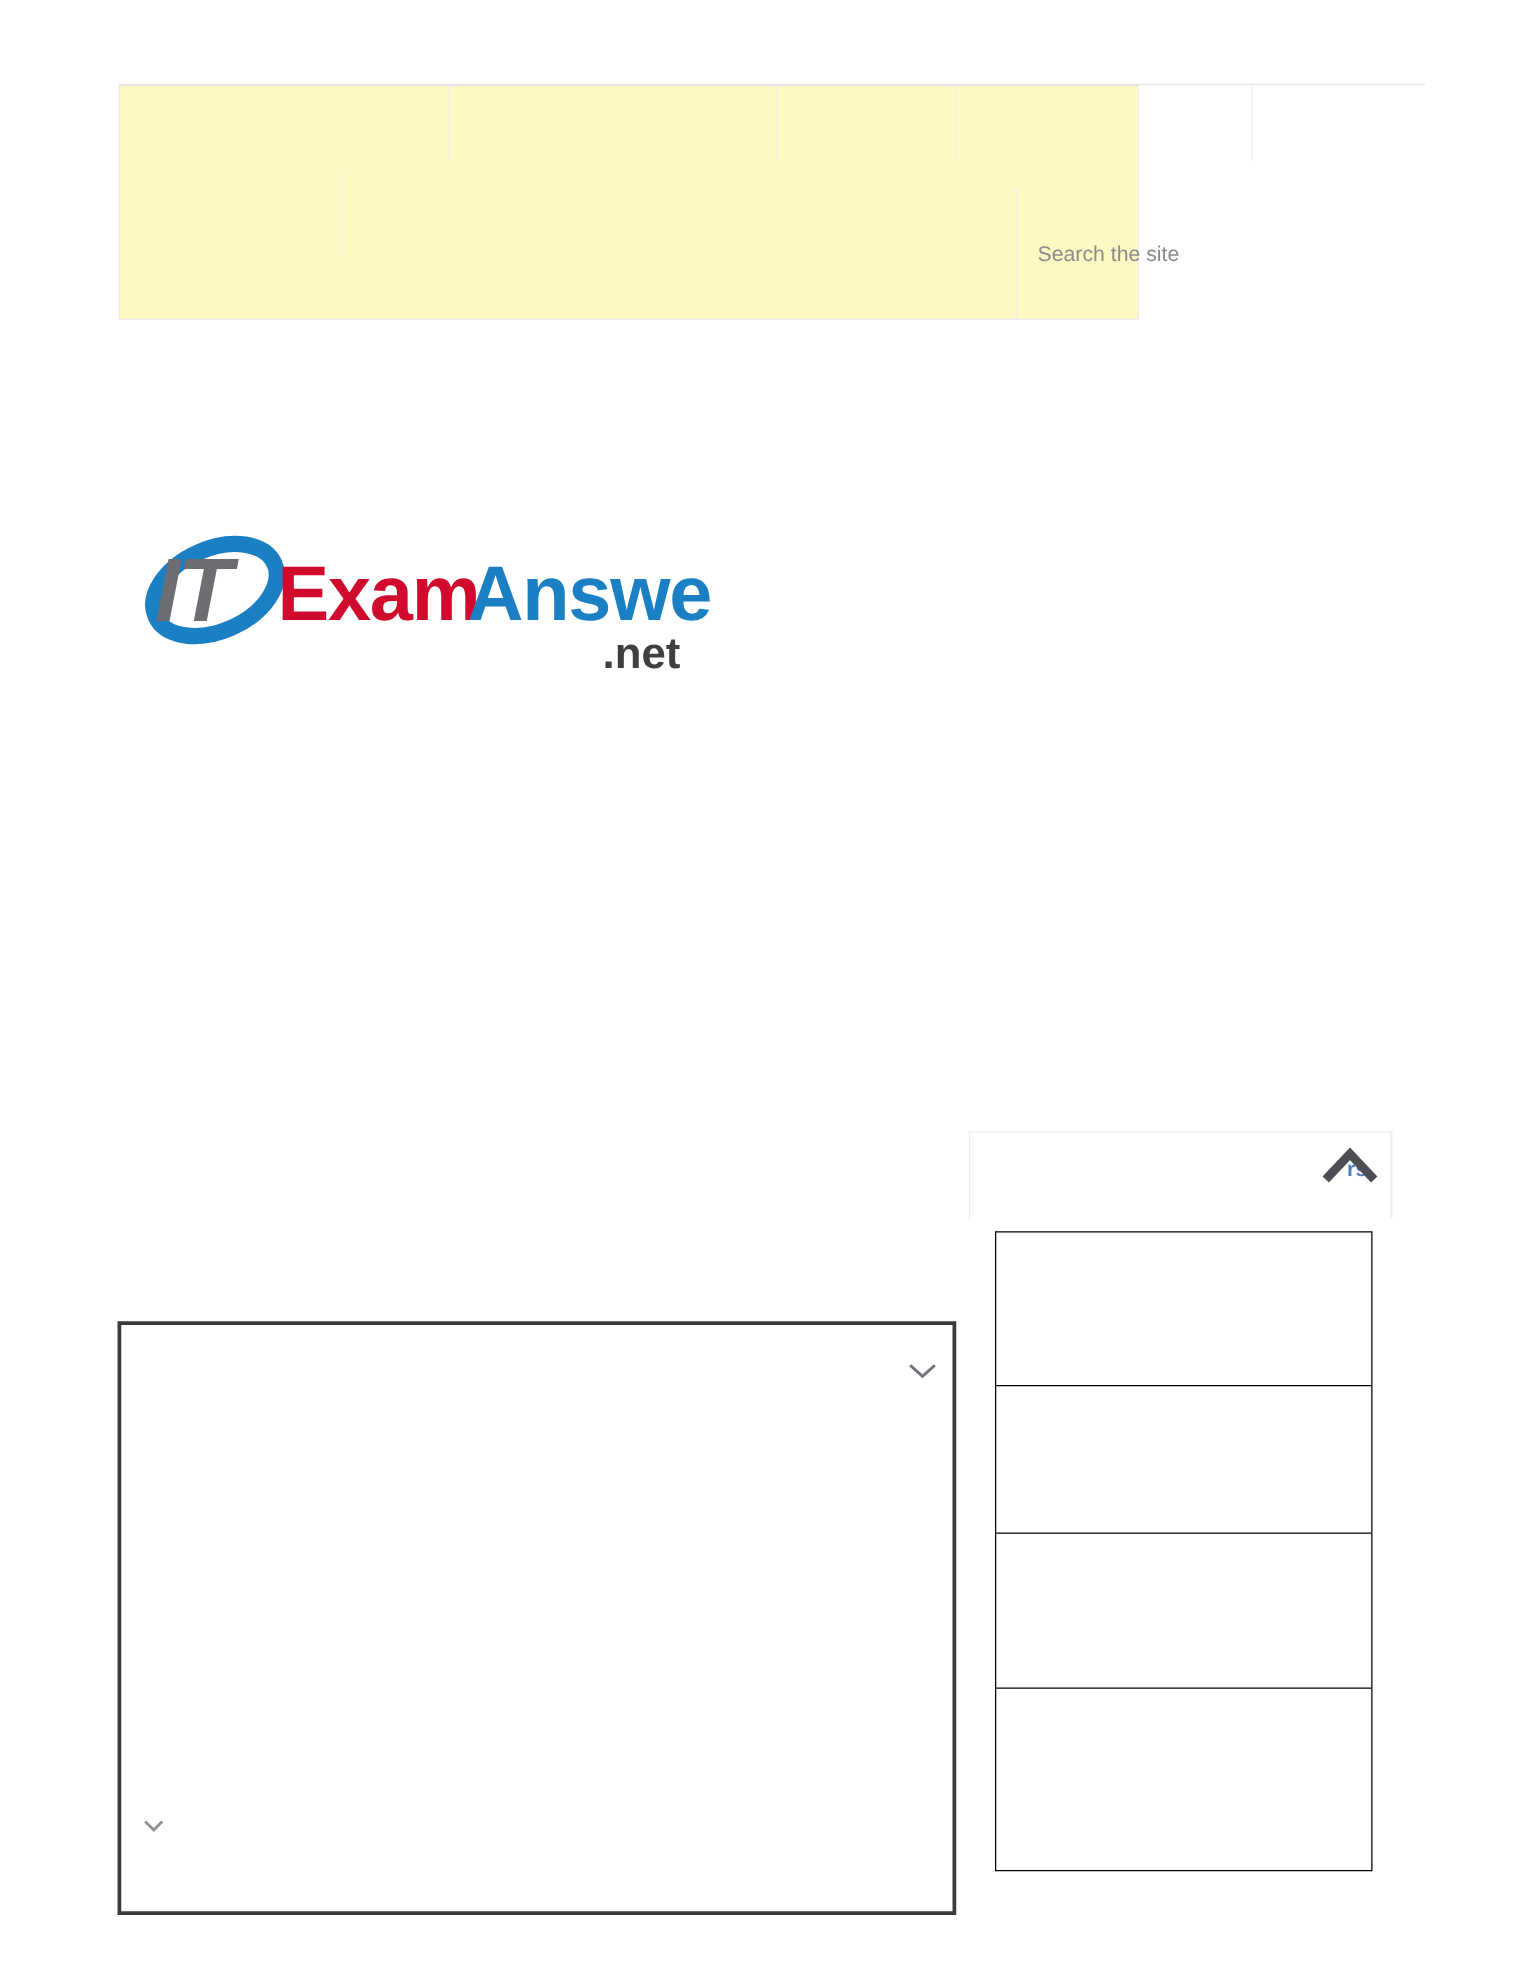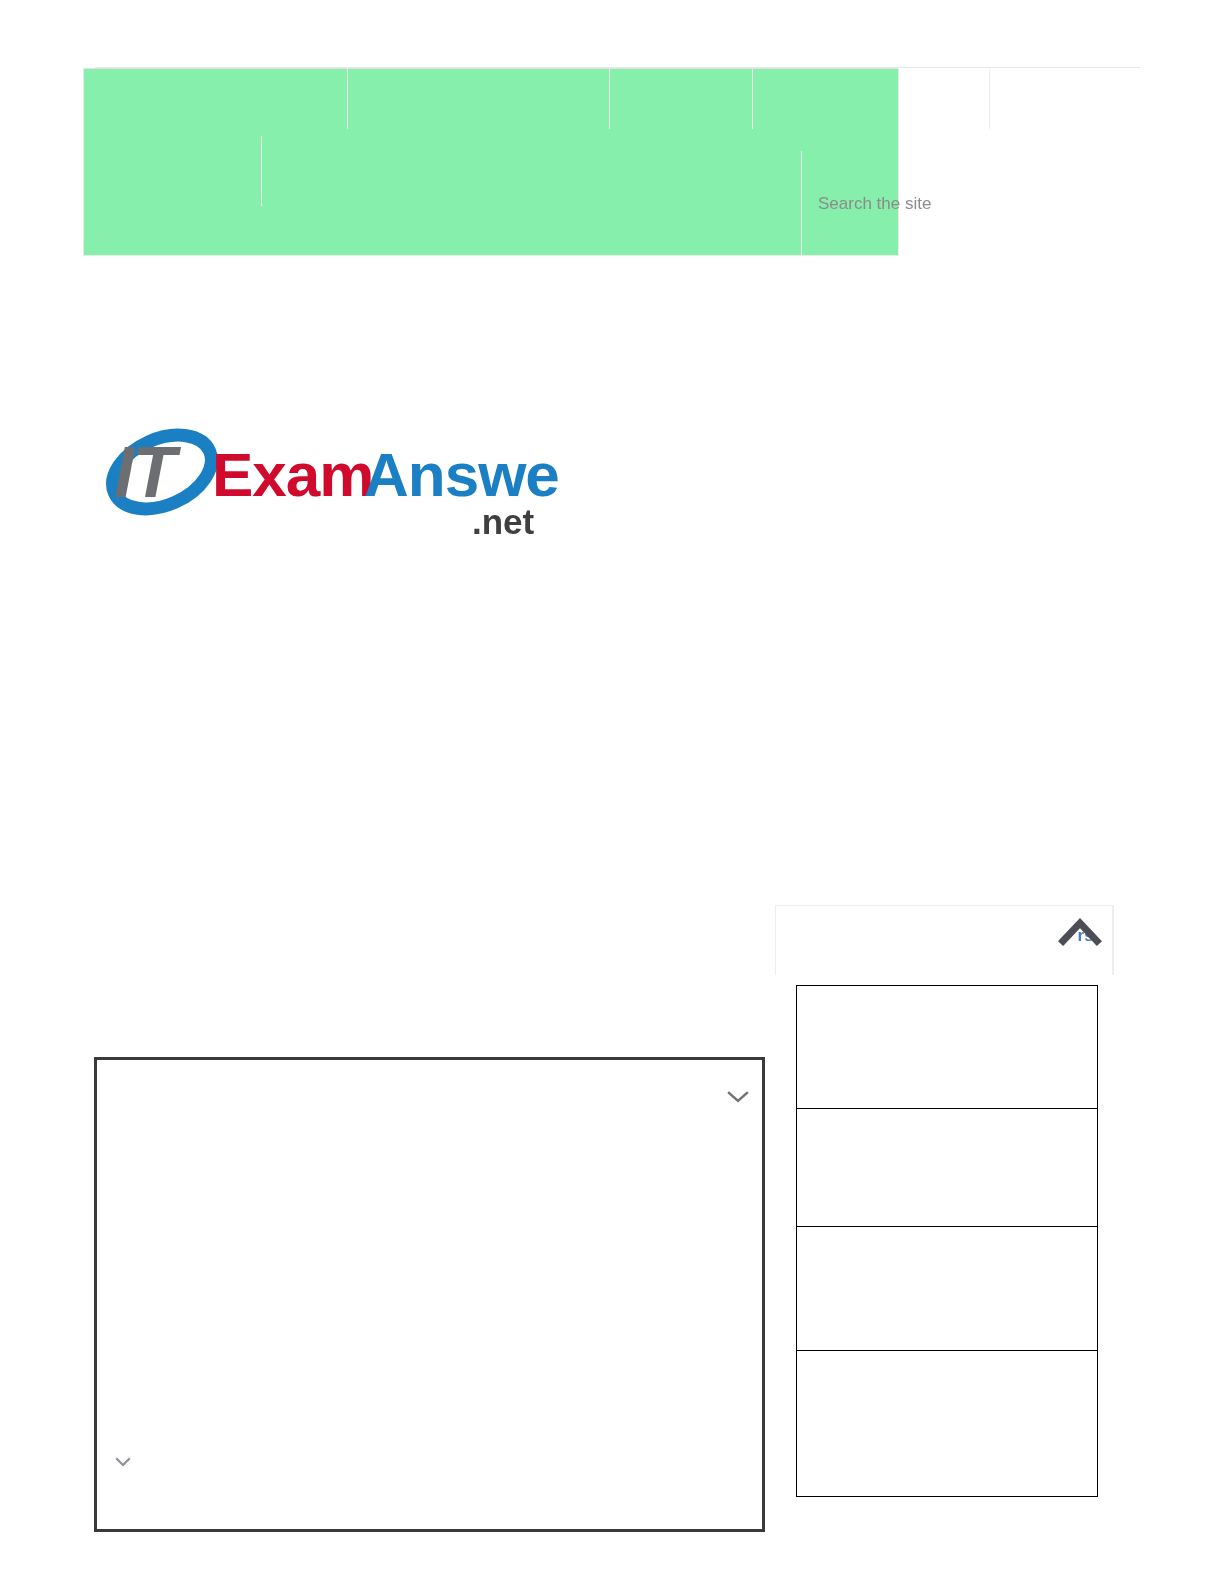--- a/index.html
+++ b/index.html
@@ -21,25 +21,25 @@
     position: absolute;
     left: 72px;
     top: 56px;
     width: 1068px;
     height: 1528px;
   }
 
   
   .navbar {
     position: absolute;
-    left: 11px;          
+    left: 23px;          
     top: 12px;           
     width: 816px;       
     height: 188px;
-    background: #86efac;
+    background: #fef9c3;
     border: 1px solid #ebebeb;
     border-top: 1px solid #e2e2e2;
     box-sizing: border-box;
   }
   .navbar-top-rule {
     position: absolute;
     left: 23px;
     top: 11px;
     width: 1045px;
     height: 1px;
@@ -113,21 +113,21 @@
     color: #777777;
   }
   .search-input::placeholder {
     color: #8c8c8c;
     opacity: 1;
   }
 
   
   .logo-block {
     position: absolute;
-    left: 30px;         
+    left: 40px;         
     top: 368px;         
     width: 460px;
     height: 130px;
   }
   .logo-svg { display: block; }
 
   
   .content-box {
     position: absolute;
     left: 22px;          

